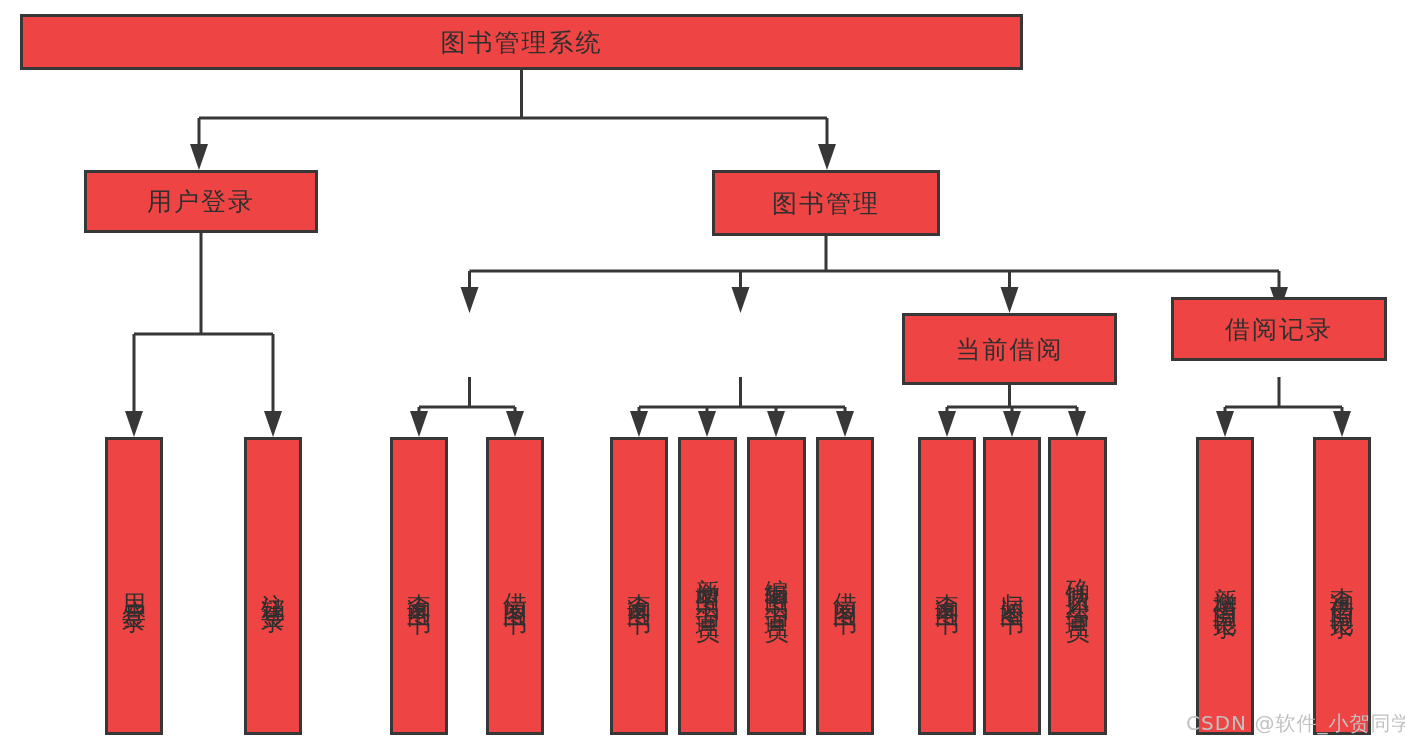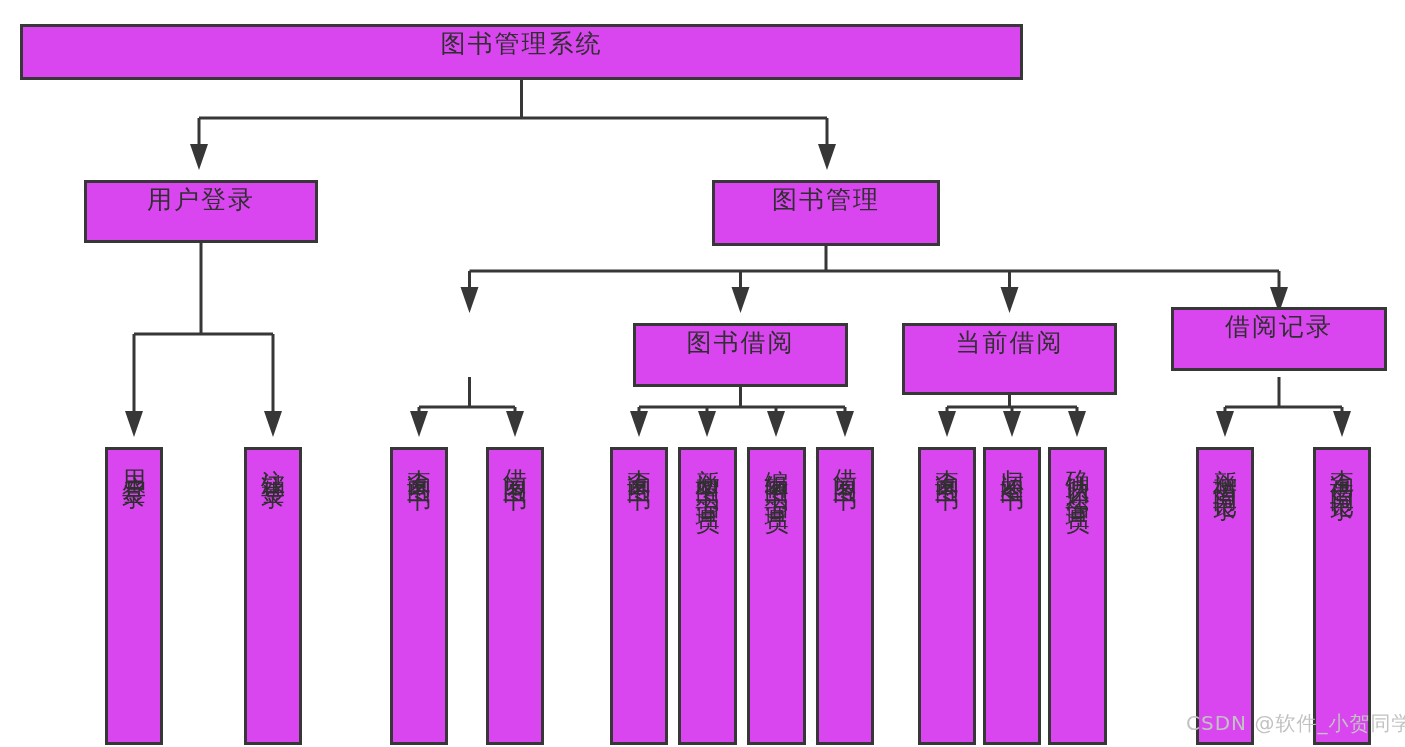--- a/index.html
+++ b/index.html
@@ -3,22 +3,22 @@
 <meta charset="utf-8">
 <style>
   html,body{margin:0;padding:0;background:#ffffff;}
   body{font-family:"DejaVu Sans","Liberation Sans",sans-serif;}
   .canvas{position:relative;width:1405px;height:747px;background:#ffffff;overflow:hidden;}
   svg.connectors{position:absolute;left:0;top:0;width:1405px;height:747px;}
   svg.connectors path{stroke:#373737;stroke-width:3;fill:none;}
   svg.connectors polygon{fill:#373737;stroke:none;}
   .node{
     position:absolute;box-sizing:border-box;
-    border:3px solid #373737;background:#d946ef;color:#2f2f2f;
-    display:flex;align-items:flex-start;justify-content:center;margin-top:10px;
+    border:3px solid #373737;background:#ef4444;color:#2f2f2f;
+    display:flex;align-items:center;justify-content:center;
   }
   .h-node{font-size:25px;letter-spacing:2px;white-space:nowrap;}
   .v-node .vtext{
     writing-mode:vertical-rl;text-orientation:mixed;
     font-size:24px;letter-spacing:6px;line-height:1;white-space:nowrap;
   }
   .watermark{
     position:absolute;left:1186px;top:710px;
     font-size:20px;color:#c2c2c2;letter-spacing:1px;white-space:nowrap;
   }
@@ -82,23 +82,20 @@
     <span>图书管理系统</span>
   </div>
 
   <div class="node h-node" style="left:84px;top:170px;width:234px;height:63px">
     <span>用户登录</span>
   </div>
   <div class="node h-node" style="left:712px;top:170px;width:228px;height:66px">
     <span>图书管理</span>
   </div>
 
-  <div class="node h-node" style="left:633px;top:313px;width:215px;height:64px">
-    <span>图书借阅</span>
-  </div>
   <div class="node h-node" style="left:902px;top:313px;width:215px;height:72px">
     <span>当前借阅</span>
   </div>
   <div class="node h-node" style="left:1171px;top:297px;width:216px;height:64px">
     <span>借阅记录</span>
   </div>
 
   <div class="node v-node" style="left:105px;top:437px;width:58px;height:298px">
     <span class="vtext">用户登录</span>
   </div>

